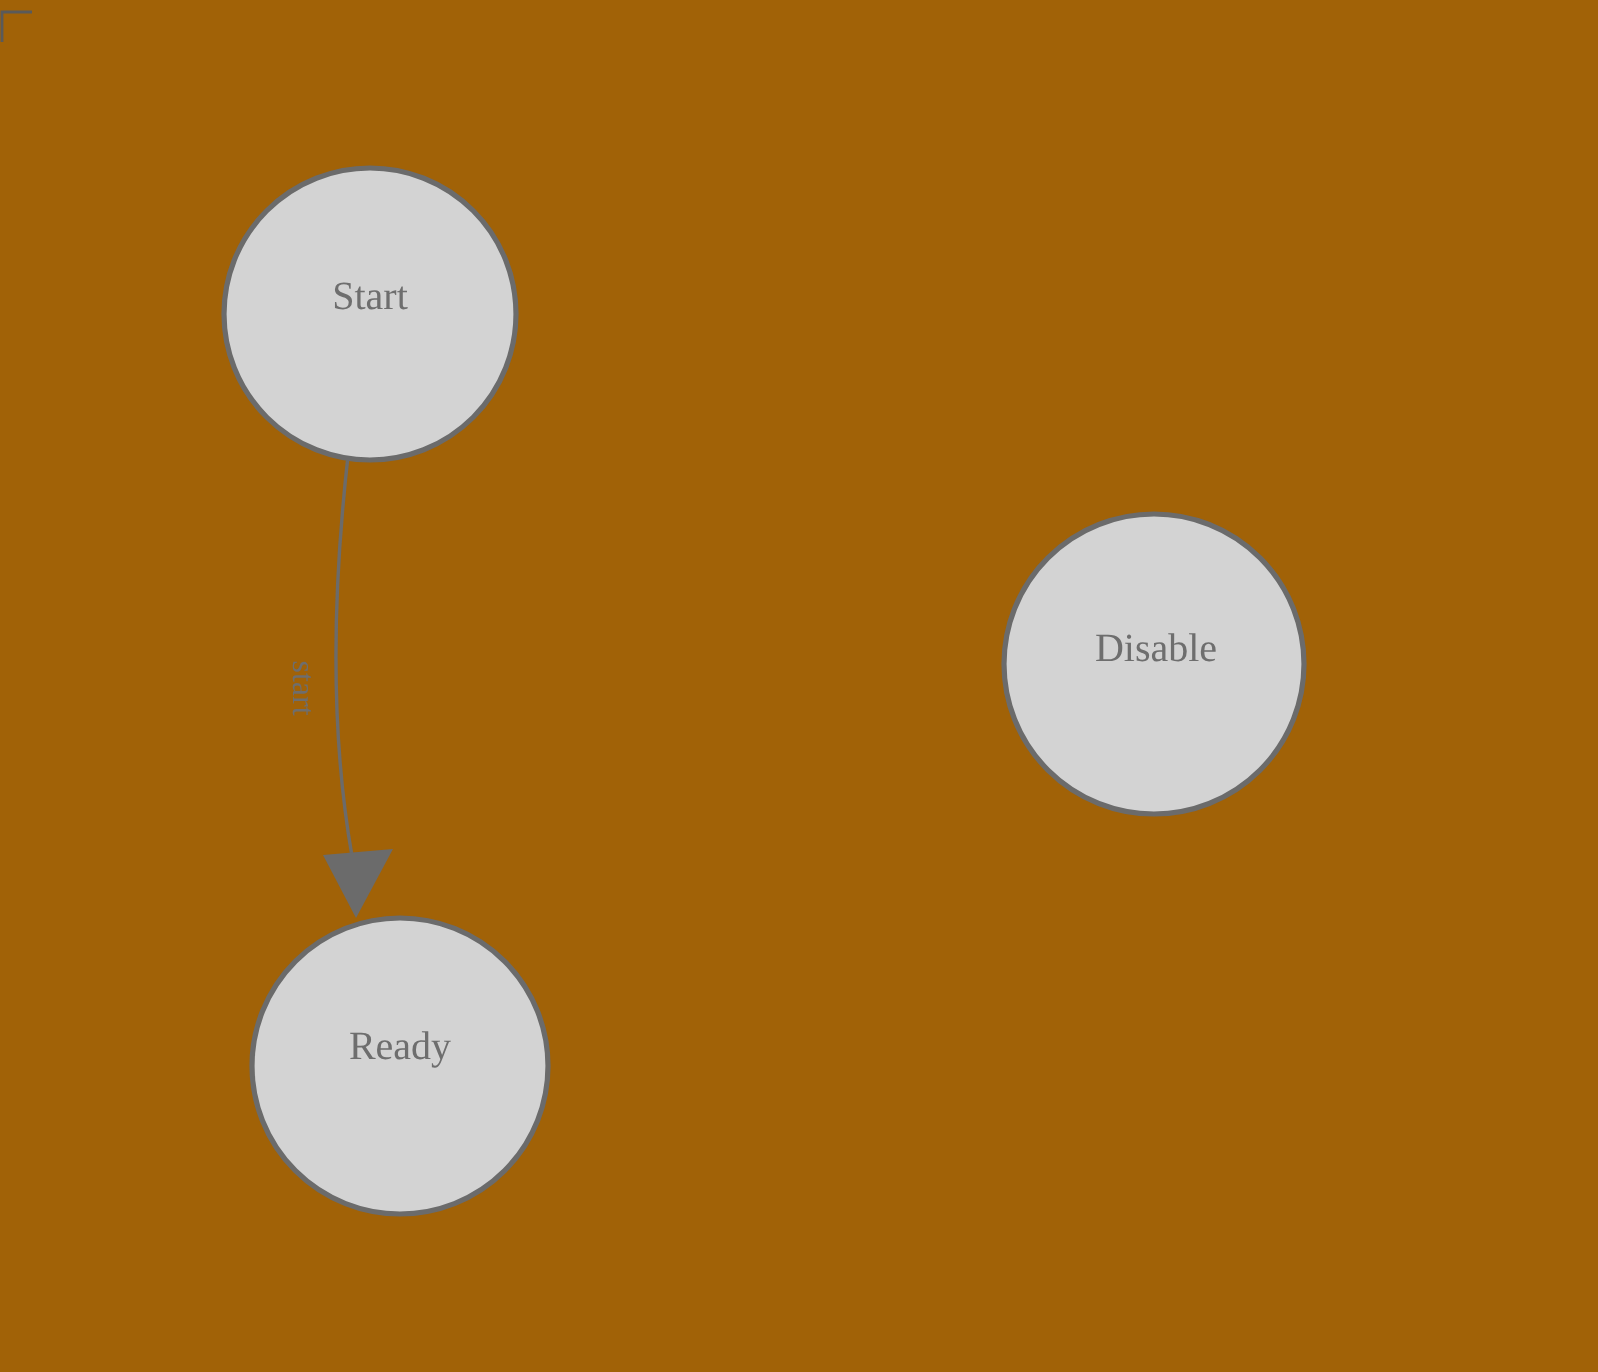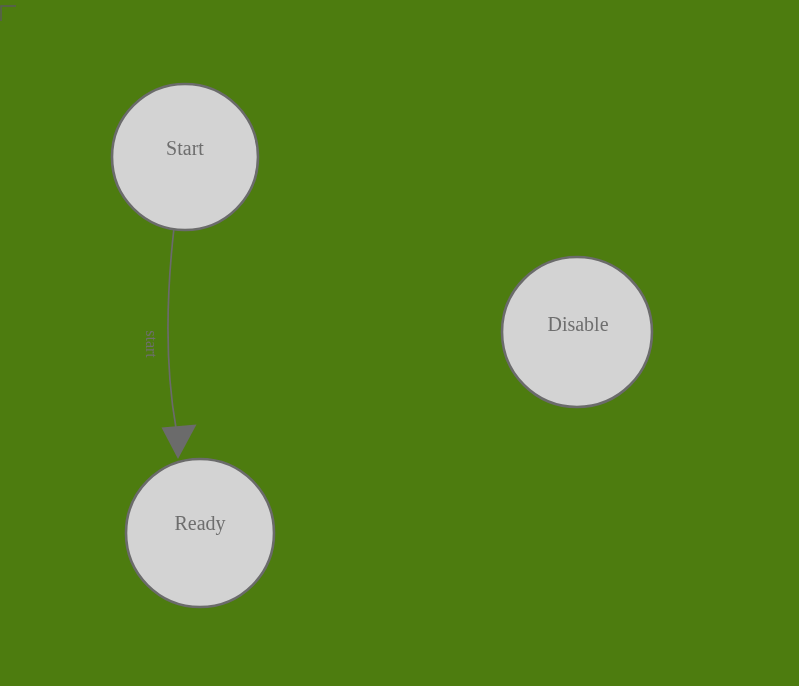--- a/index.html
+++ b/index.html
@@ -11,21 +11,21 @@
   body {
     width: 799px;
     height: 686px;
     overflow: hidden;
     font-family: "Liberation Serif", "DejaVu Serif", serif;
   }
   #canvas {
     position: relative;
     width: 799px;
     height: 686px;
-    background: #4d7c0f;
+    background: #a16207;
   }
   #graph-svg {
     position: absolute;
     top: 0;
     left: 0;
     width: 799px;
     height: 686px;
     display: block;
   }
   .node-shape {

